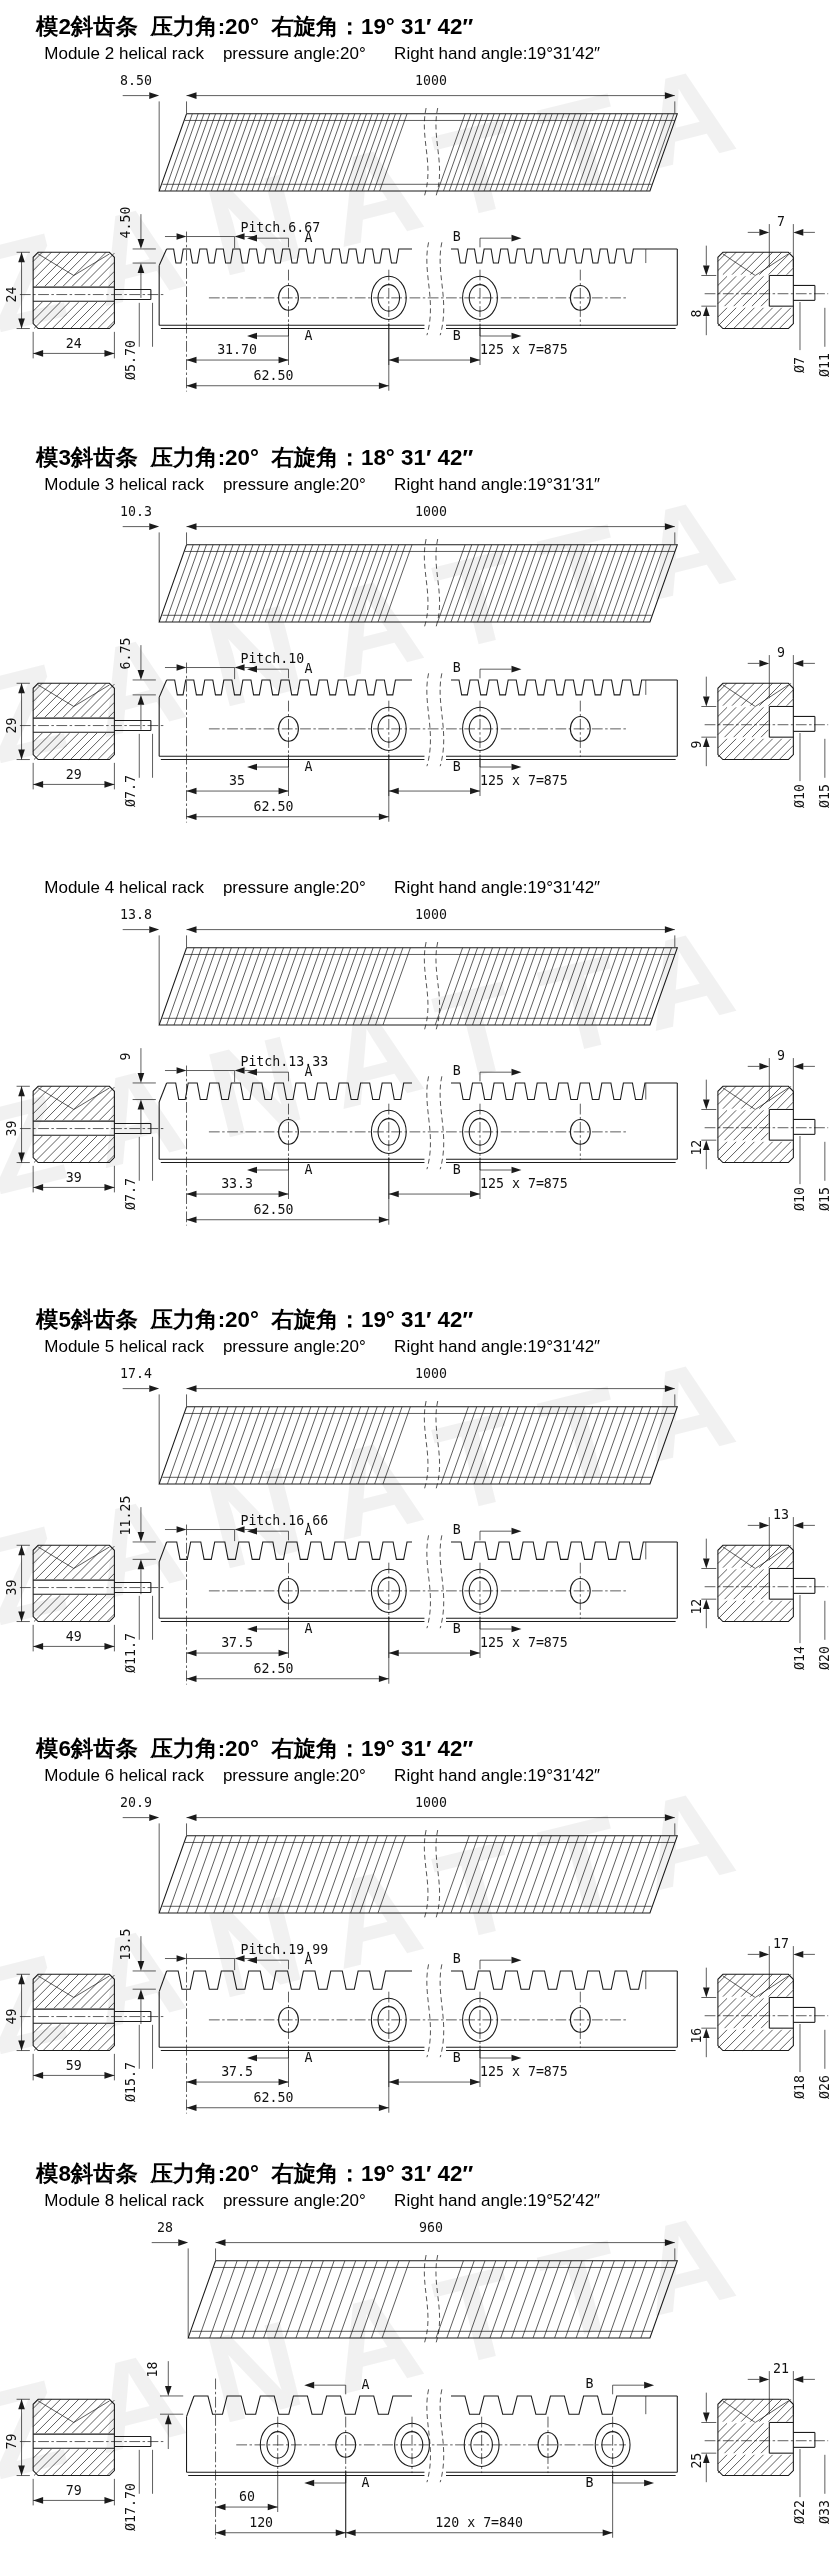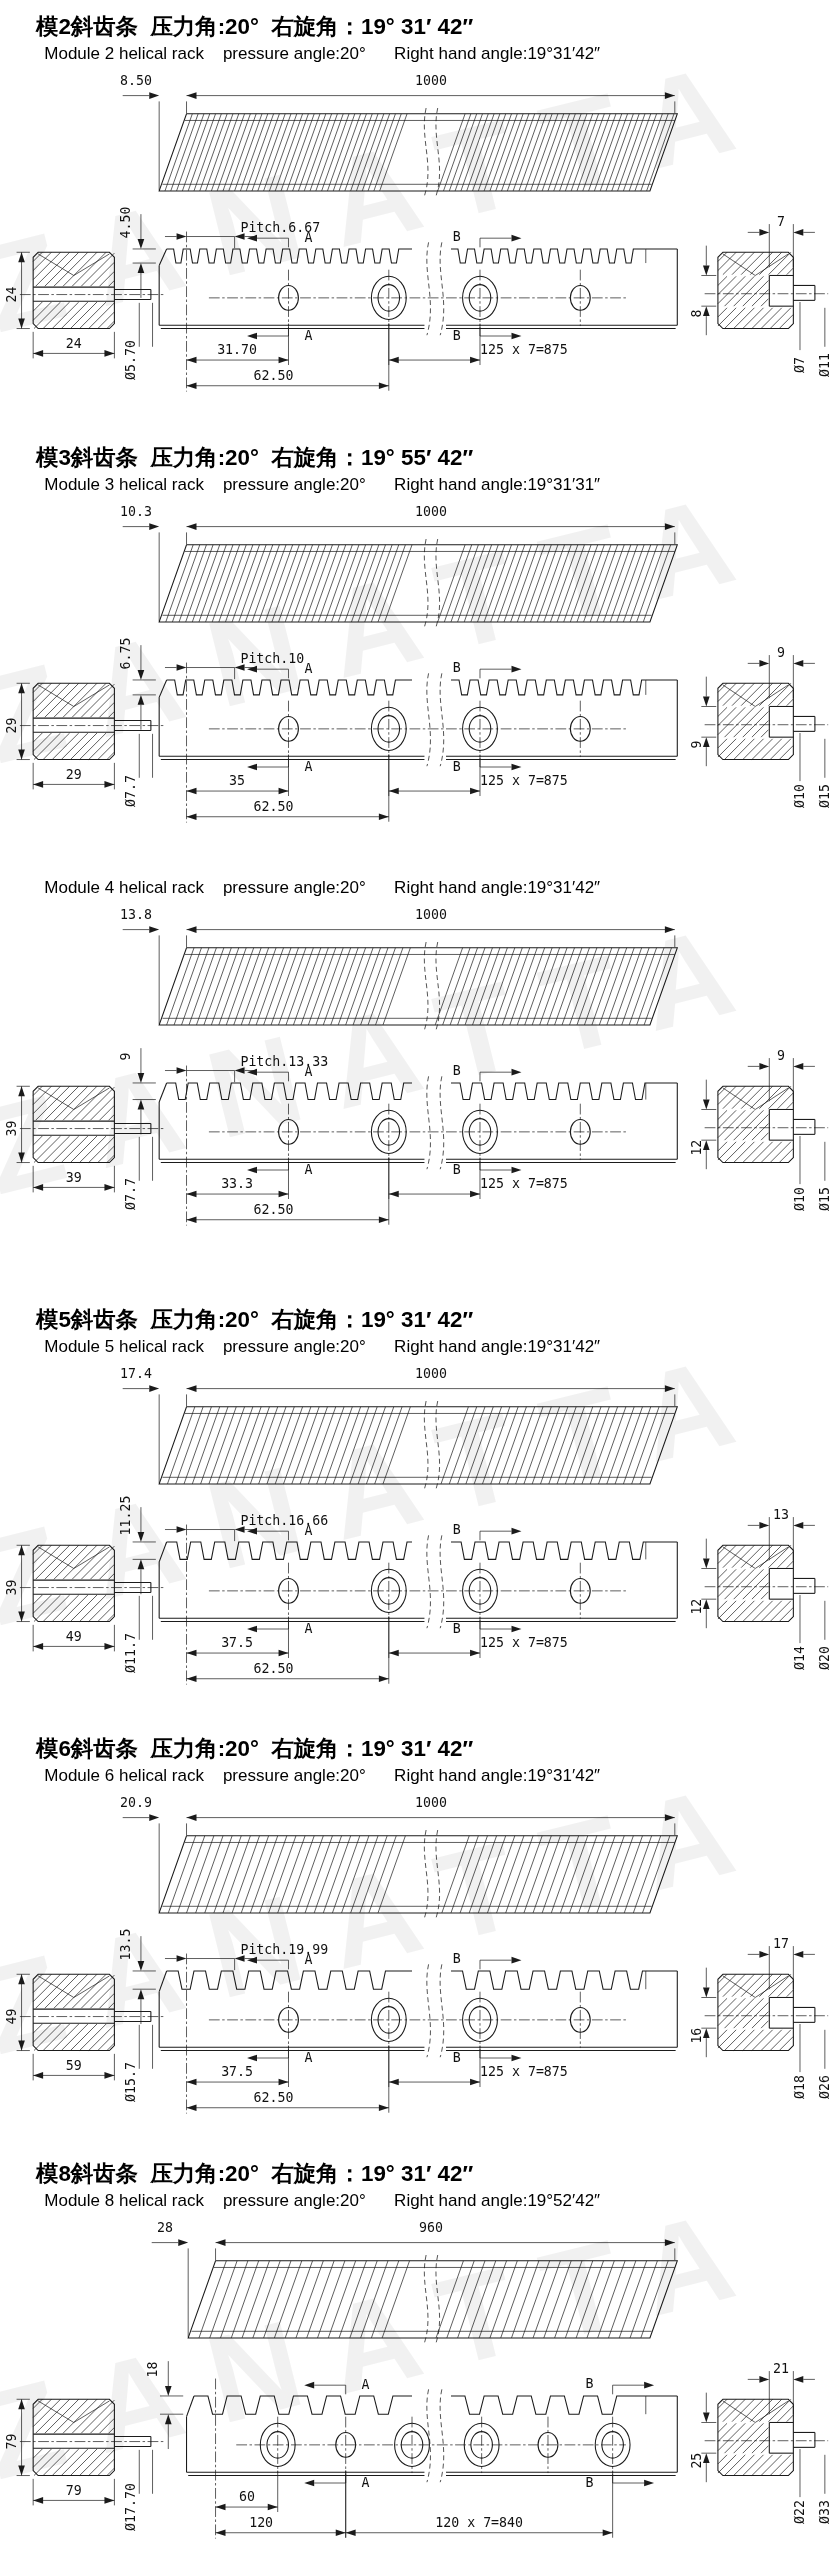--- a/index.html
+++ b/index.html
@@ -309,21 +309,21 @@
       <text class="mid" x="942" y="190">7</text>
       <text class="mid" x="841" y="301" transform="rotate(-90 841 296)">8</text>
       <text class="mid" x="965" y="363" transform="rotate(-90 965 358)">Ø7</text>
       <text class="mid" x="995" y="363" transform="rotate(-90 995 358)">Ø11</text>
     </g>
   </svg>
 </section>
     <section class="module" style="height: 431px;">
   <div class="wm">ZANATTA</div>
   <div class="titles">
-    <div class="title-cn">模3斜齿条  压力角:20°  右旋角：19° 55′ 42″</div>
+    <div class="title-cn">模3斜齿条  压力角:20°  右旋角：18° 31′ 42″</div>
     <div class="title-en">Module 3 helical rack    pressure angle:20°      Right hand angle:19°31′31″</div>
   </div>
   <svg class="draw" width="829" height="347" viewBox="0 0 1000 418">
 
     <g class="g-top">
           <polygon points="225,55 817,55 784,148 192,148" class="open"></polygon>
           <line x1="223" y1="63" x2="814" y2="63" class="tn"></line>
           <line x1="196" y1="140" x2="786" y2="140" class="tn"></line>
           <line x1="233" y1="55" x2="200" y2="148" class="tn"></line>
           <line x1="241" y1="55" x2="208" y2="148" class="tn"></line>

